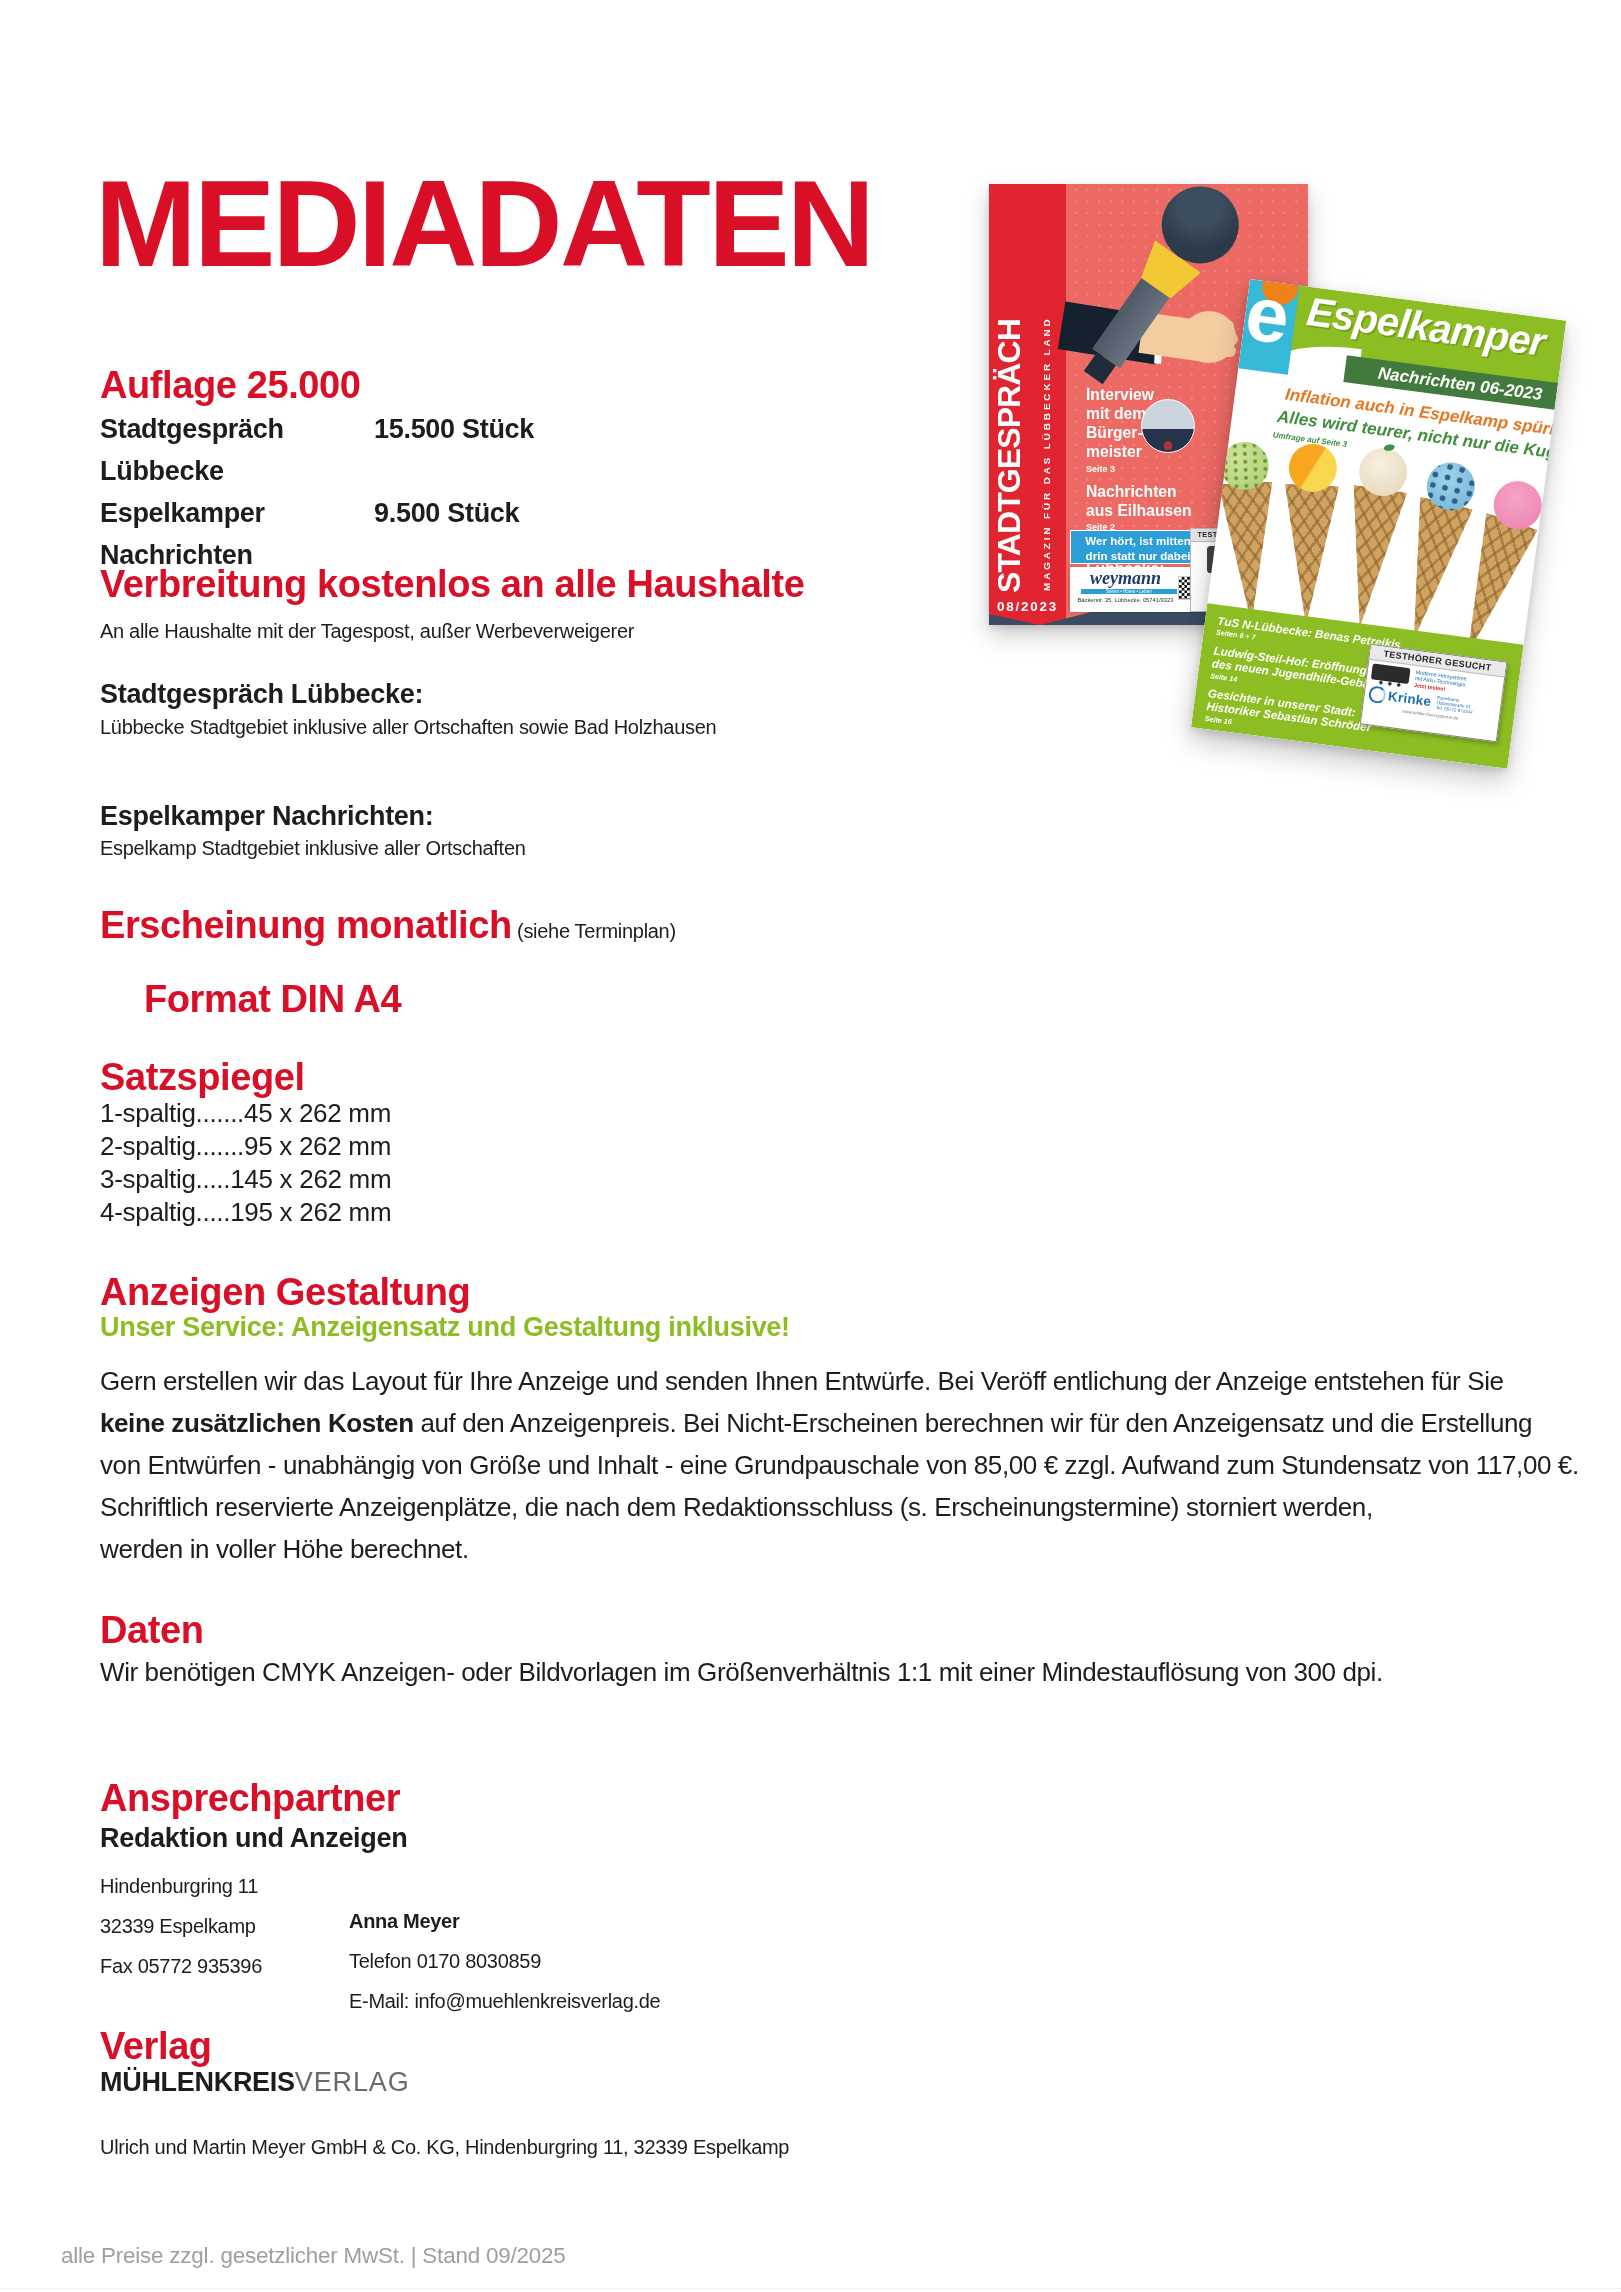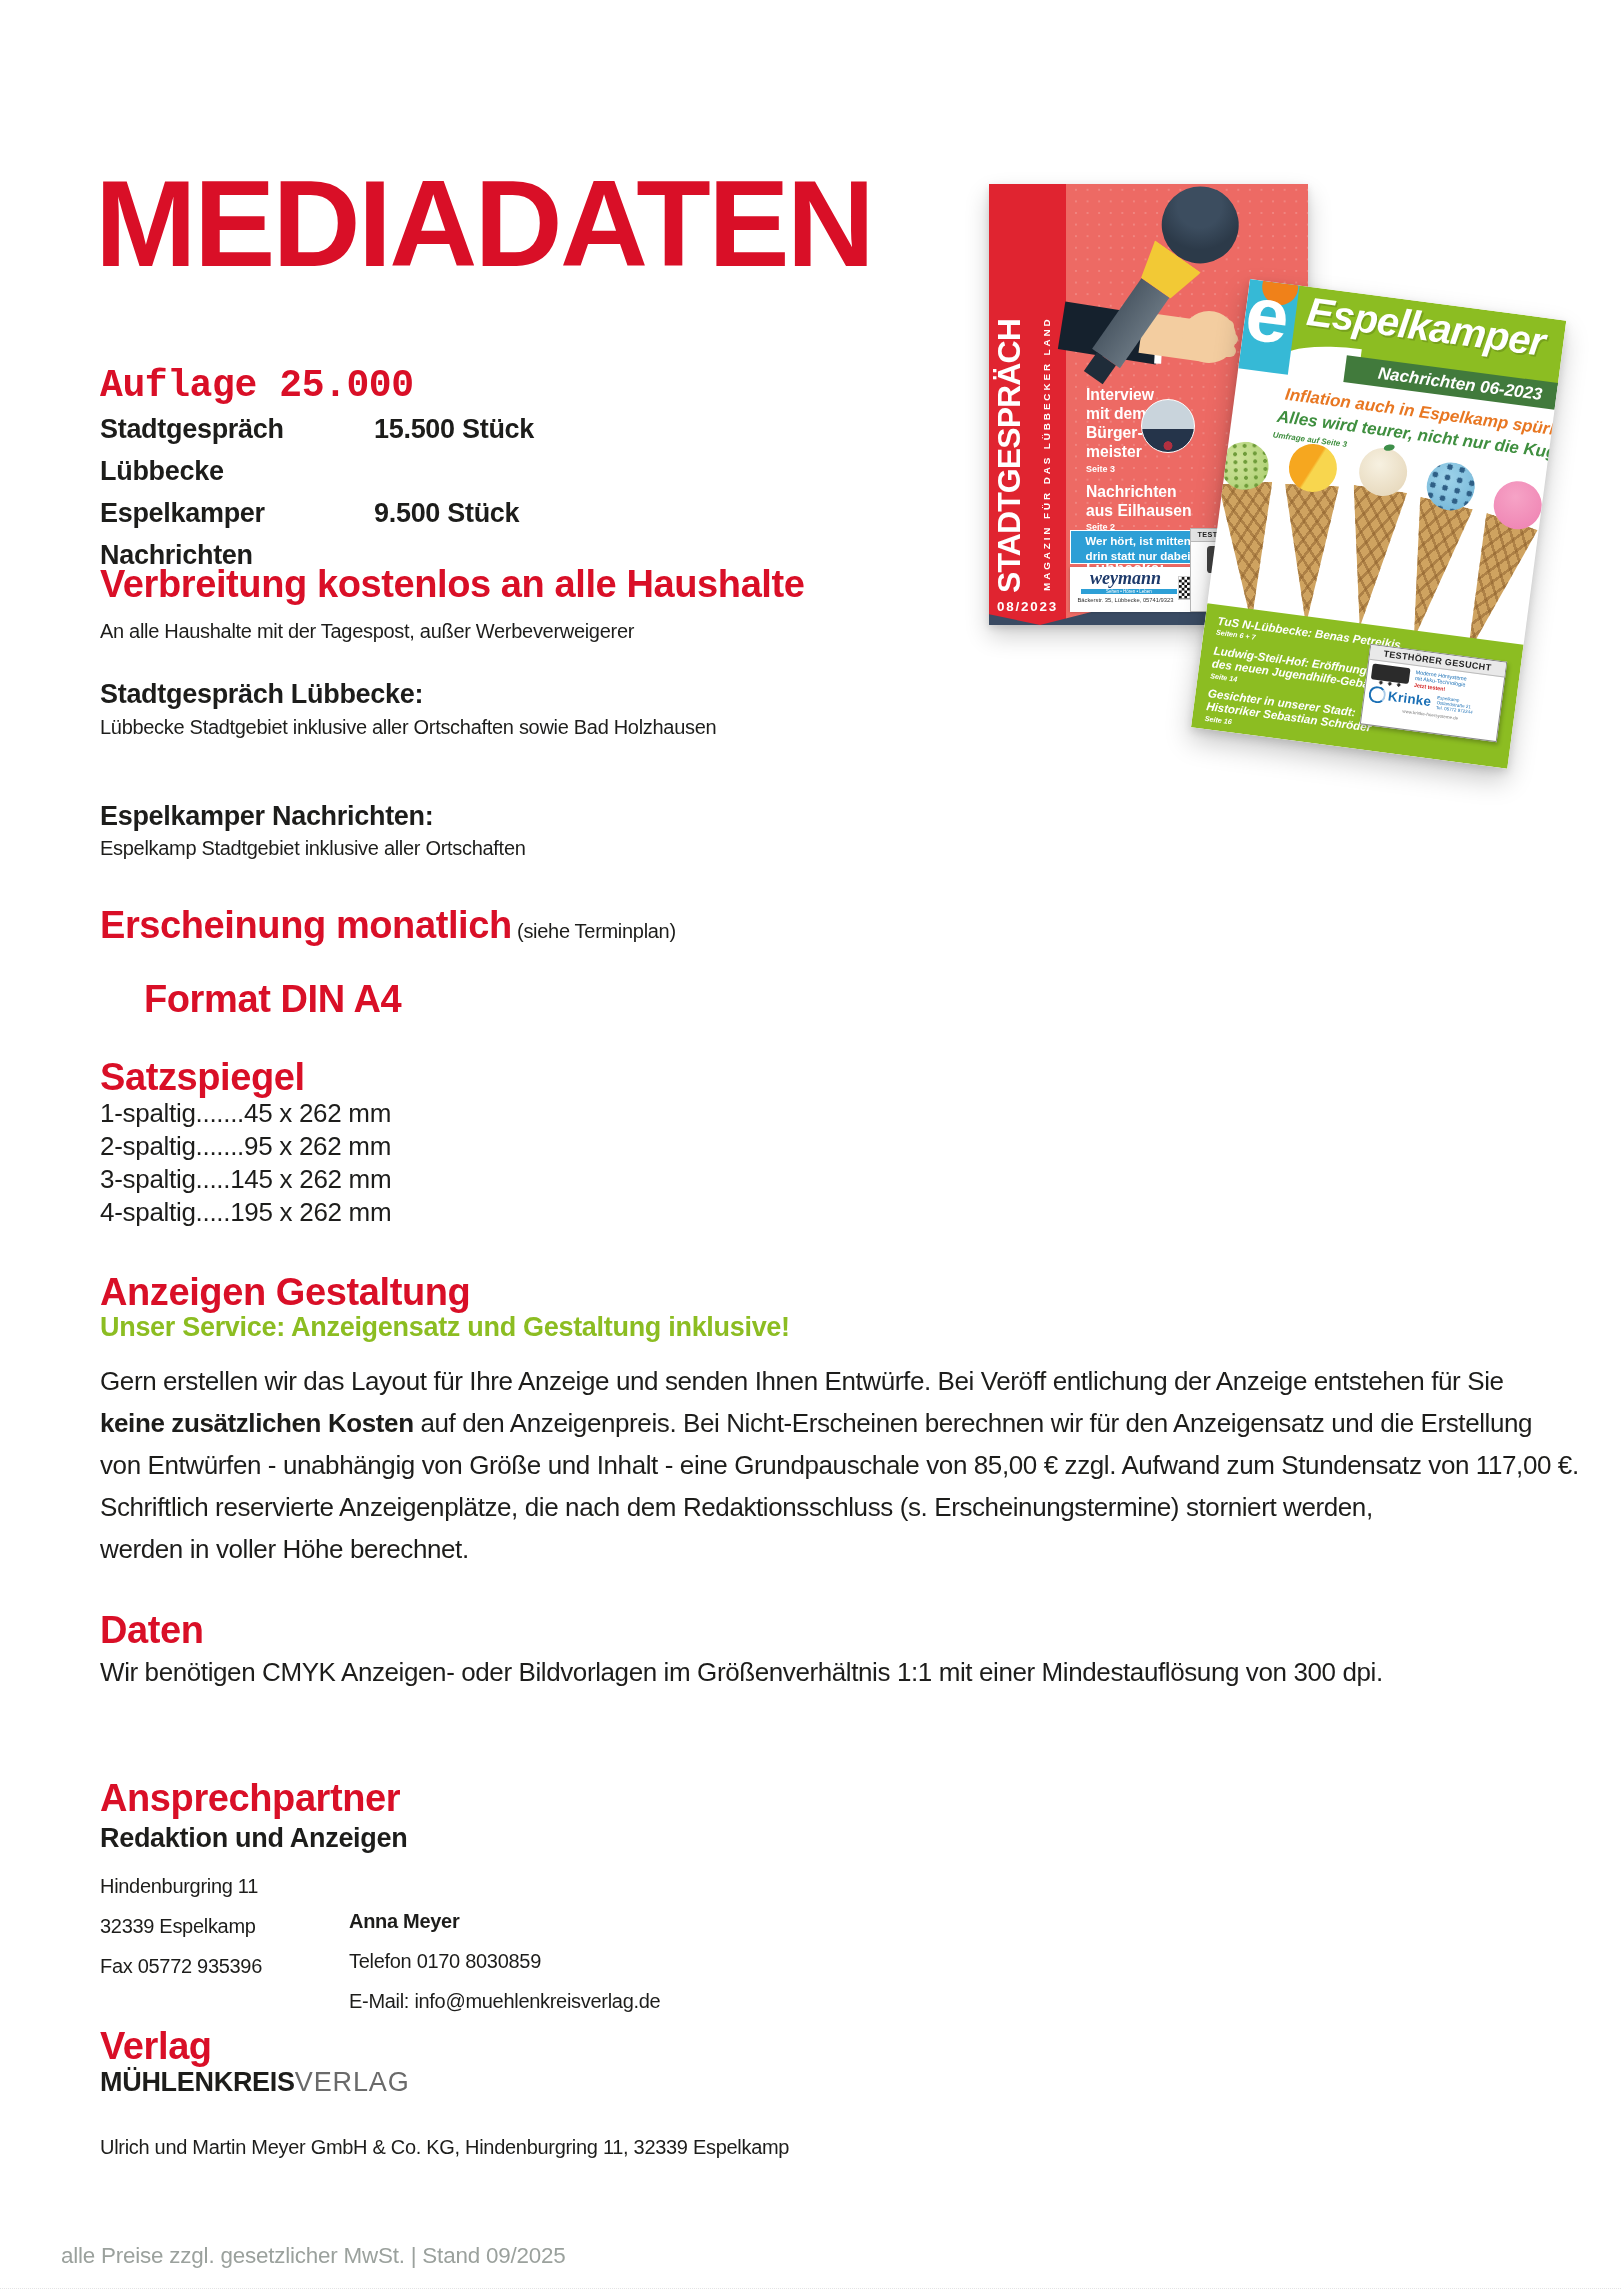--- a/index.html
+++ b/index.html
@@ -135,21 +135,21 @@
   .ep-ad .mini{margin-left:5.4px;font-size:4.5px;color:#1a6fb5;line-height:5.4px;}
   .ep-ad .url{text-align:center;font-size:4.5px;color:#777;margin-top:1.8px;}
 </style>
 </head>
 <body>
 
 <div class="page">
 
   <div class="abs doc-title nowrap">MEDIADATEN</div>
 
-  <div class="abs h-red nowrap" style="left:100px;top:365px;font-family:Liberation Mono, monospace;">Auflage 25.000</div>
+  <div class="abs h-red nowrap" style="left:100px;top:365px;">Auflage 25.000</div>
   <div class="abs" style="left:100px;top:408px;">
     <div class="kv">
       <span class="k">Stadtgespräch Lübbecke</span>
       <span>15.500 Stück</span>
     </div>
     <div class="kv">
       <span class="k">Espelkamper Nachrichten</span>
       <span>9.500 Stück</span>
     </div>
   </div>

